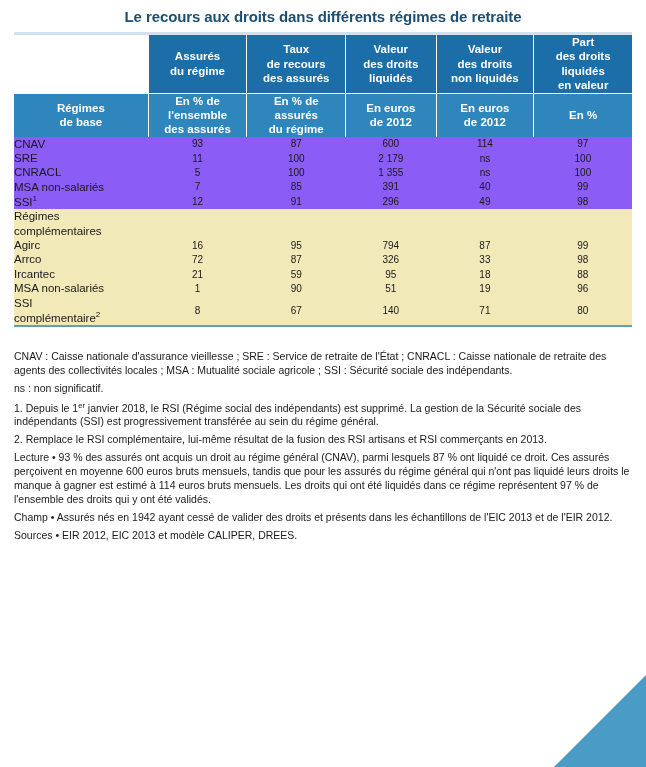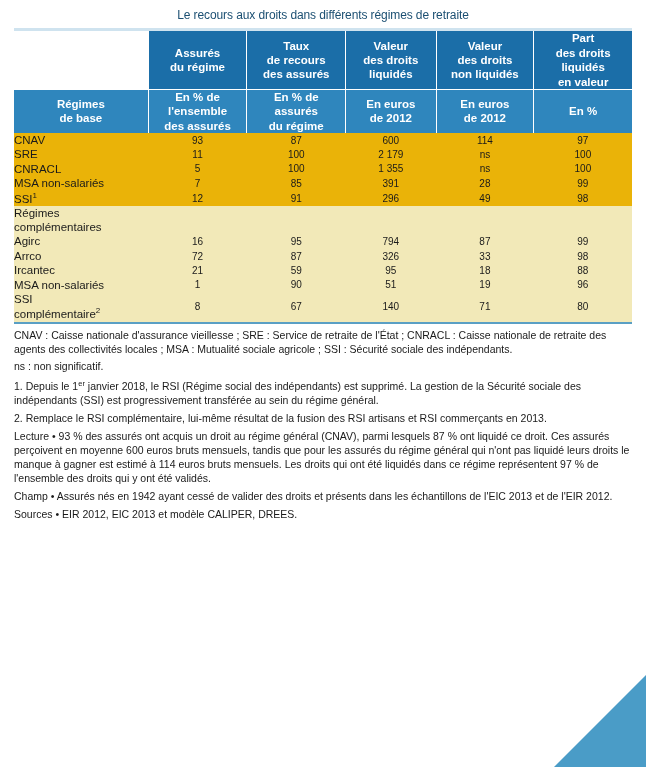--- a/index.html
+++ b/index.html
@@ -27,22 +27,22 @@
     right: 0;
     bottom: 0;
     width: 0;
     height: 0;
     border-style: solid;
     border-width: 0 0 92px 92px;
     border-color: transparent transparent #4a9cc7 transparent;
   }
   .title {
     text-align: center;
-    font-size: 12px;
-    font-weight: normal;
+    font-size: 15px;
+    font-weight: bold;
     color: #1b4f72;
     padding: 8px 14px 6px 14px;
     line-height: 1.2;
     letter-spacing: -0.1px;
   }
   .title-rule {
     height: 3px;
     background: #cfe3ef;
     margin: 0 14px 0 14px;
   }
@@ -94,37 +94,37 @@
     font-size: 11.5px;
     line-height: 1.25;
     white-space: pre-line;
   }
   .cell-num {
     text-align: center;
     padding: 3px 4px;
     font-size: 10px;
   }
   .band-white td {
-    background: #eab308;
+    background: #8b5cf6;
   }
   .band-yellow td {
     background: #f2e9b8;
   }
   .sup {
     font-size: 8px;
     vertical-align: super;
   }
   .tbl-bottom-rule {
     height: 2px;
     background: #5a9fc4;
     margin: 0 14px 0 14px;
   }
   .notes {
     margin: 0 14px;
-    padding-top: 5px;
+    padding-top: 23px;
     font-size: 10.5px;
     line-height: 1.33;
     color: #1a1a1a;
   }
   .notes p {
     margin: 0 0 4px 0;
   }
   .notes b {
     font-weight: normal;
   }
@@ -201,21 +201,21 @@
           <td class="cell-num">100</td>
           <td class="cell-num">1 355</td>
           <td class="cell-num">ns</td>
           <td class="cell-num">100</td>
         </tr>
         <tr class="band-white">
           <td class="row-label">MSA non-salariés</td>
           <td class="cell-num">7</td>
           <td class="cell-num">85</td>
           <td class="cell-num">391</td>
-          <td class="cell-num">28</td>
+          <td class="cell-num">40</td>
           <td class="cell-num">99</td>
         </tr>
         <tr class="band-white">
           <td class="row-label">SSI<span class="sup">1</span></td>
           <td class="cell-num">12</td>
           <td class="cell-num">91</td>
           <td class="cell-num">296</td>
           <td class="cell-num">49</td>
           <td class="cell-num">98</td>
         </tr>

